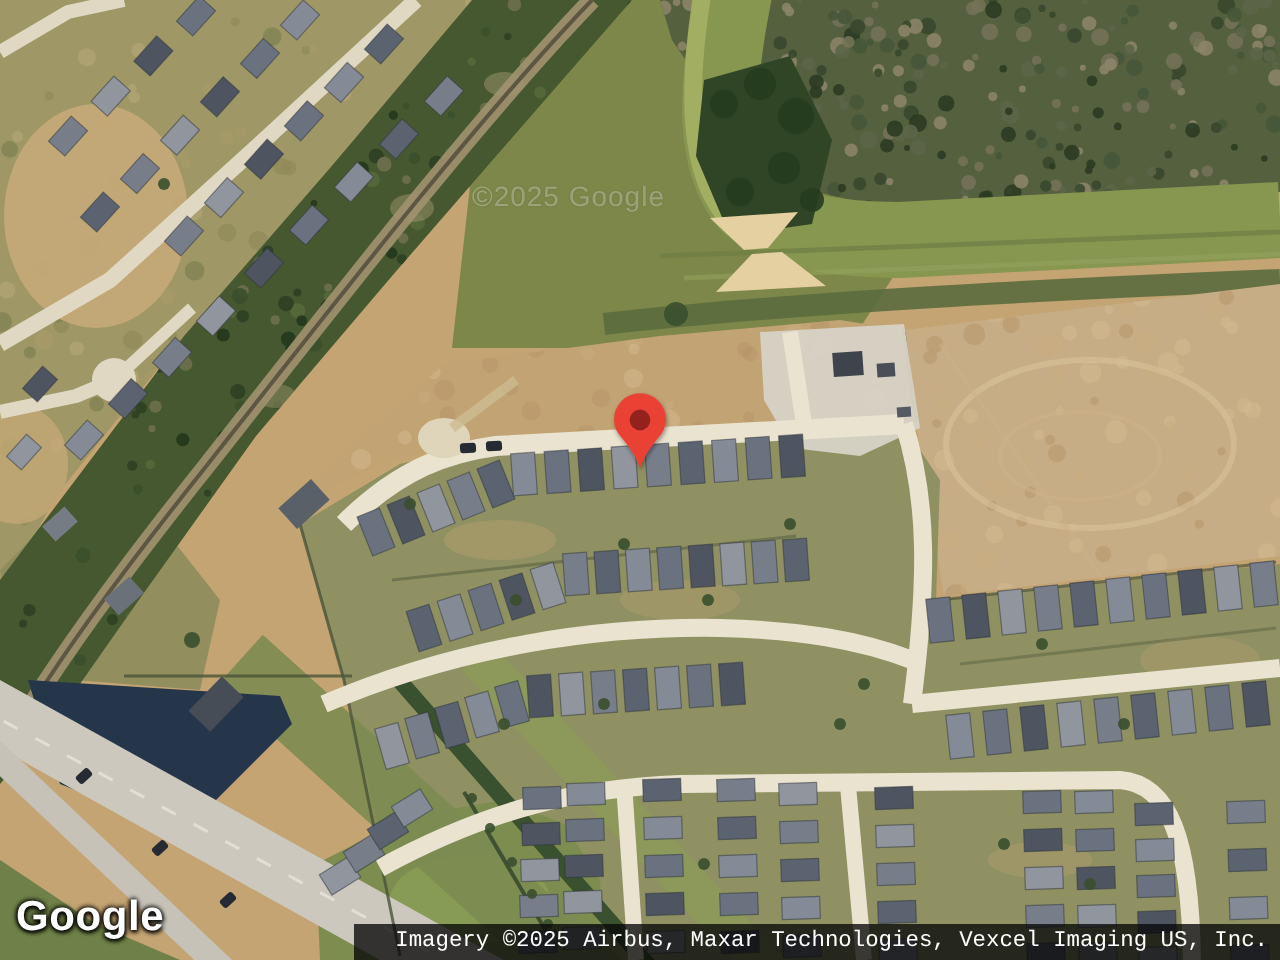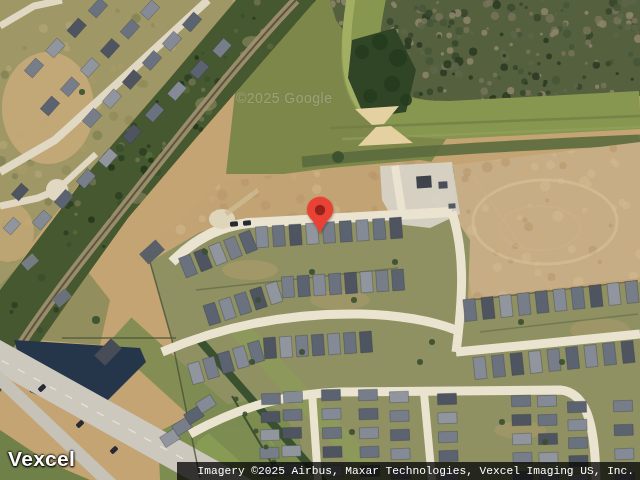--- a/index.html
+++ b/index.html
@@ -1265,18 +1265,18 @@
         </g>
       </g>
     <g id="marker" filter="url(#pin-shadow)" transform="translate(320,234)">
       <path d="M 0,0 C -2.5,-7 -5.5,-10.5 -8.8,-14.8 A 13,13 0 1 1 8.8,-14.8 C 5.5,-10.5 2.5,-7 0,0 Z" fill="#e94335"></path>
       <circle cx="0" cy="-24" r="5.2" fill="#93241b"></circle>
     </g>
   </svg>
 
   <div class="watermark">©2025 Google</div>
 
-  <div class="logo">Vexcel</div>
+  <div class="logo">Google</div>
 
   <div class="attribution">
     <span>Imagery ©2025 Airbus, Maxar Technologies, Vexcel Imaging US, Inc.</span>
   </div>
 </div>
 
 </body></html>

